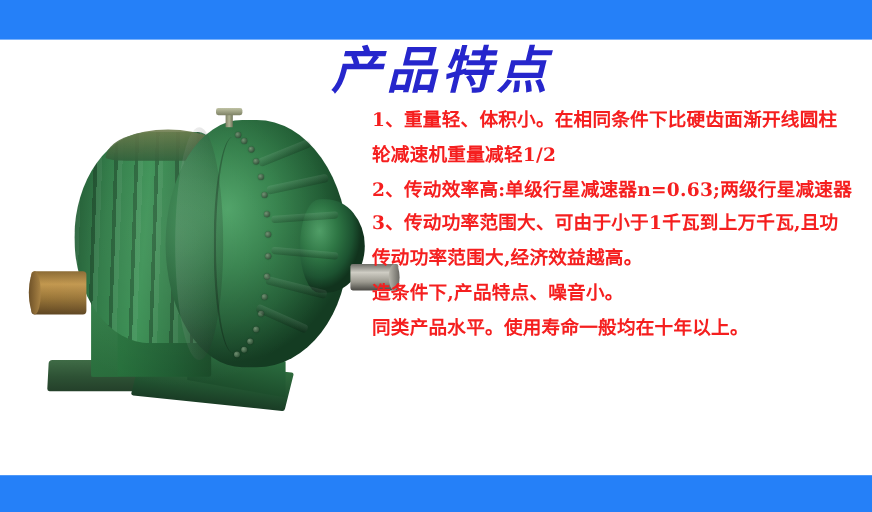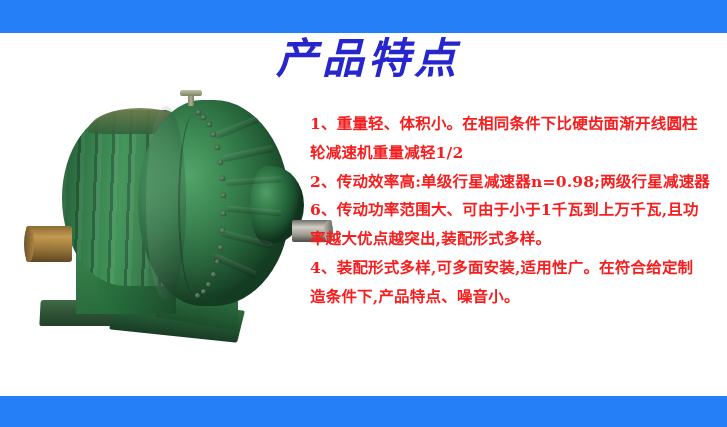--- a/index.html
+++ b/index.html
@@ -204,21 +204,20 @@
     letter-spacing: 4px;
     line-height: 52px;
     font-style: italic;
     white-space: nowrap;
   }
   #features {
     position: absolute;
     left: 310px;
     top: 86px;
     width: 406px;
-    margin-top: 24px;
   }
   .feat-line {
     color: #f51f1f;
     font-family: "DejaVu Serif", "Liberation Serif", serif;
     font-size: 15.5px;
     font-weight: 700;
     line-height: 28.8px;
     white-space: nowrap;
     letter-spacing: .2px;
   }
@@ -276,20 +275,20 @@
         <div class="pc rib" style="left: 203px; top: 178px; width: 52px; height: 7px; transform: rotate(14deg); opacity: 0.55;"></div>
         <div class="pc rib" style="left: 194px; top: 204px; width: 46px; height: 7px; transform: rotate(24deg); opacity: 0.55;"></div>
       </div>
   </div>
 
   <div id="title">产品特点</div>
 
   <div id="features">
       <div class="feat-line">1、重量轻、体积小。在相同条件下比硬齿面渐开线圆柱</div>
       <div class="feat-line">轮减速机重量减轻1/2</div>
-      <div class="feat-line">2、传动效率高:单级行星减速器n=0.98;两级行星减速器</div>
-      <div class="feat-line">6、传动功率范围大、可由于小于1千瓦到上万千瓦,且功</div>
-      <div class="feat-line">率越大优点越突出,装配形式多样。</div>
-      <div class="feat-line">4、装配形式多样,可多面安装,适用性广。在符合给定制</div>
+      <div class="feat-line">2、传动效率高:单级行星减速器n=0.63;两级行星减速器</div>
+      <div class="feat-line">3、传动功率范围大、可由于小于1千瓦到上万千瓦,且功</div>
+      <div class="feat-line">传动功率范围大,经济效益越高。</div>
       <div class="feat-line">造条件下,产品特点、噪音小。</div>
+      <div class="feat-line">同类产品水平。使用寿命一般均在十年以上。</div>
     </div>
 
 </div>
 
 </body></html>

